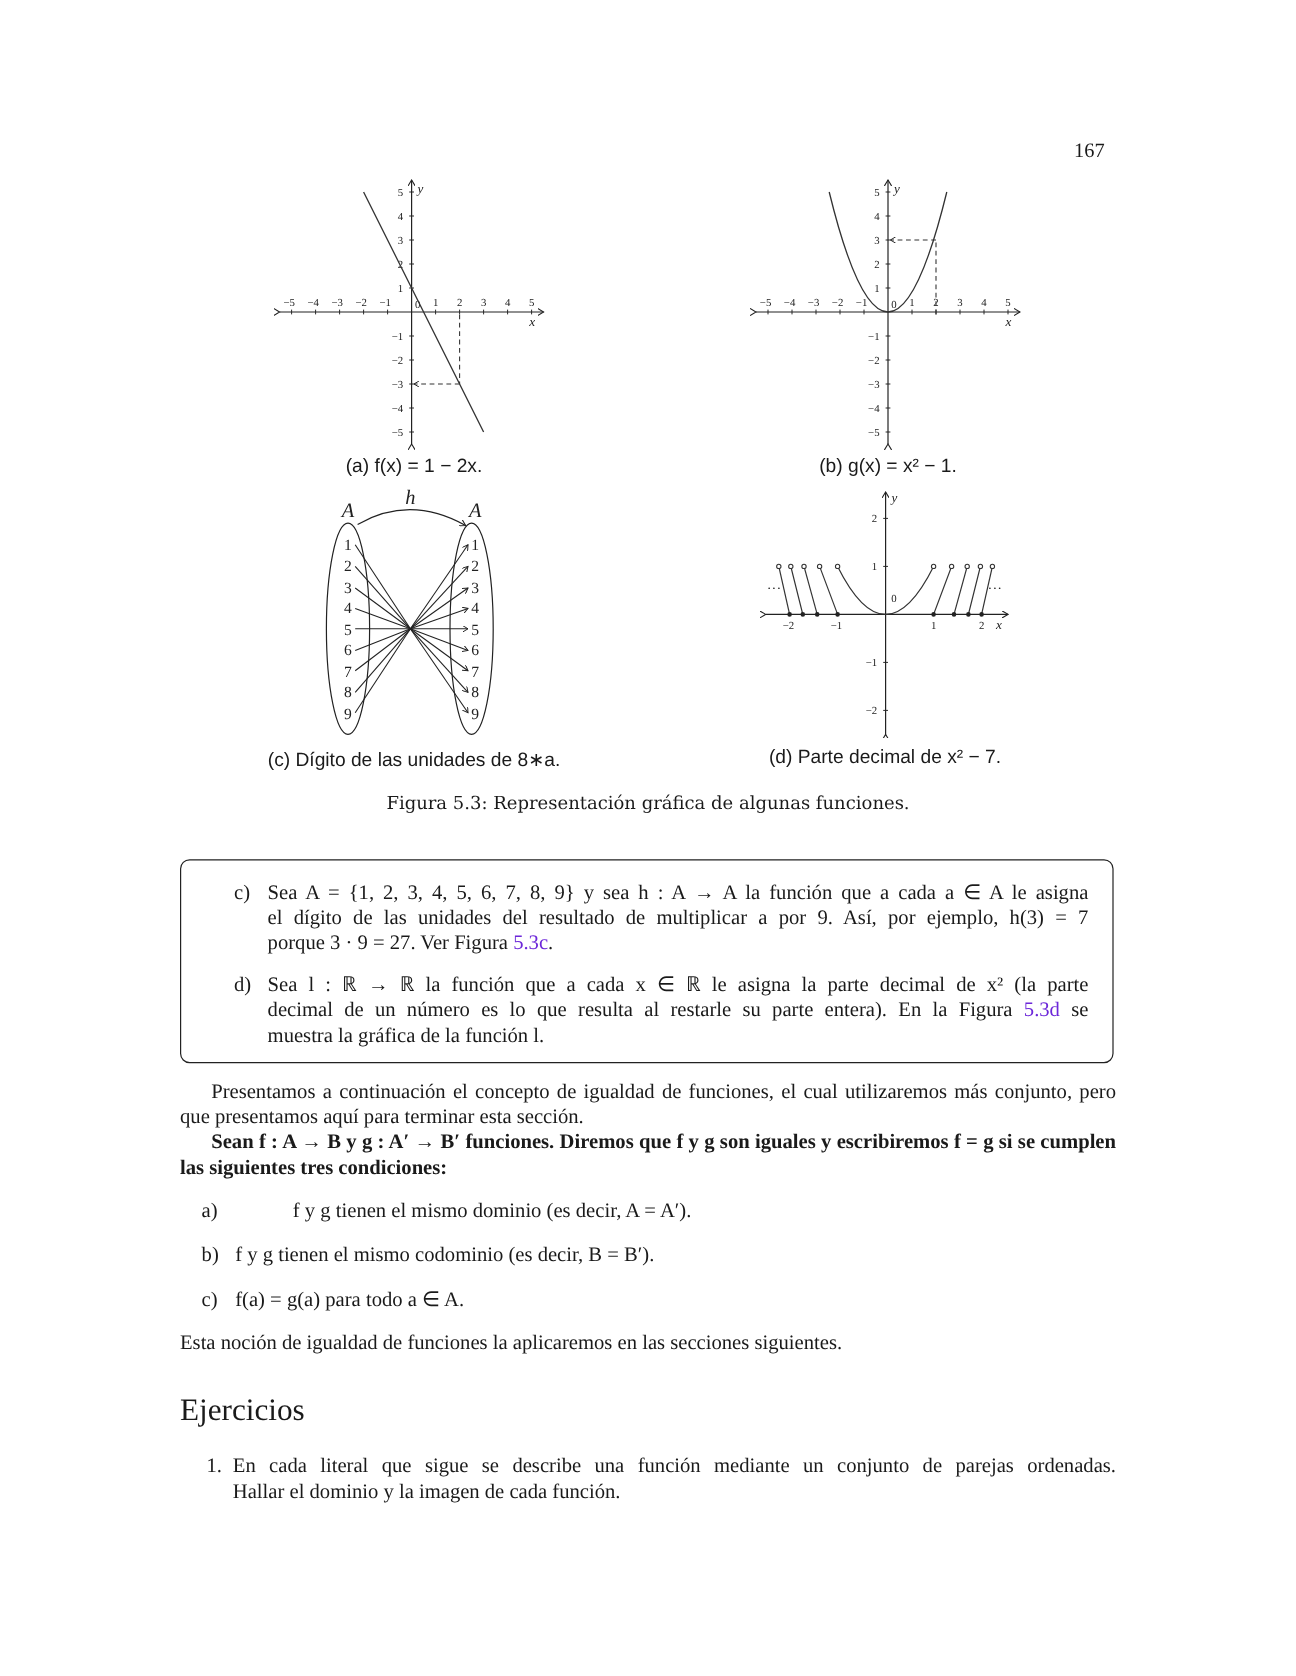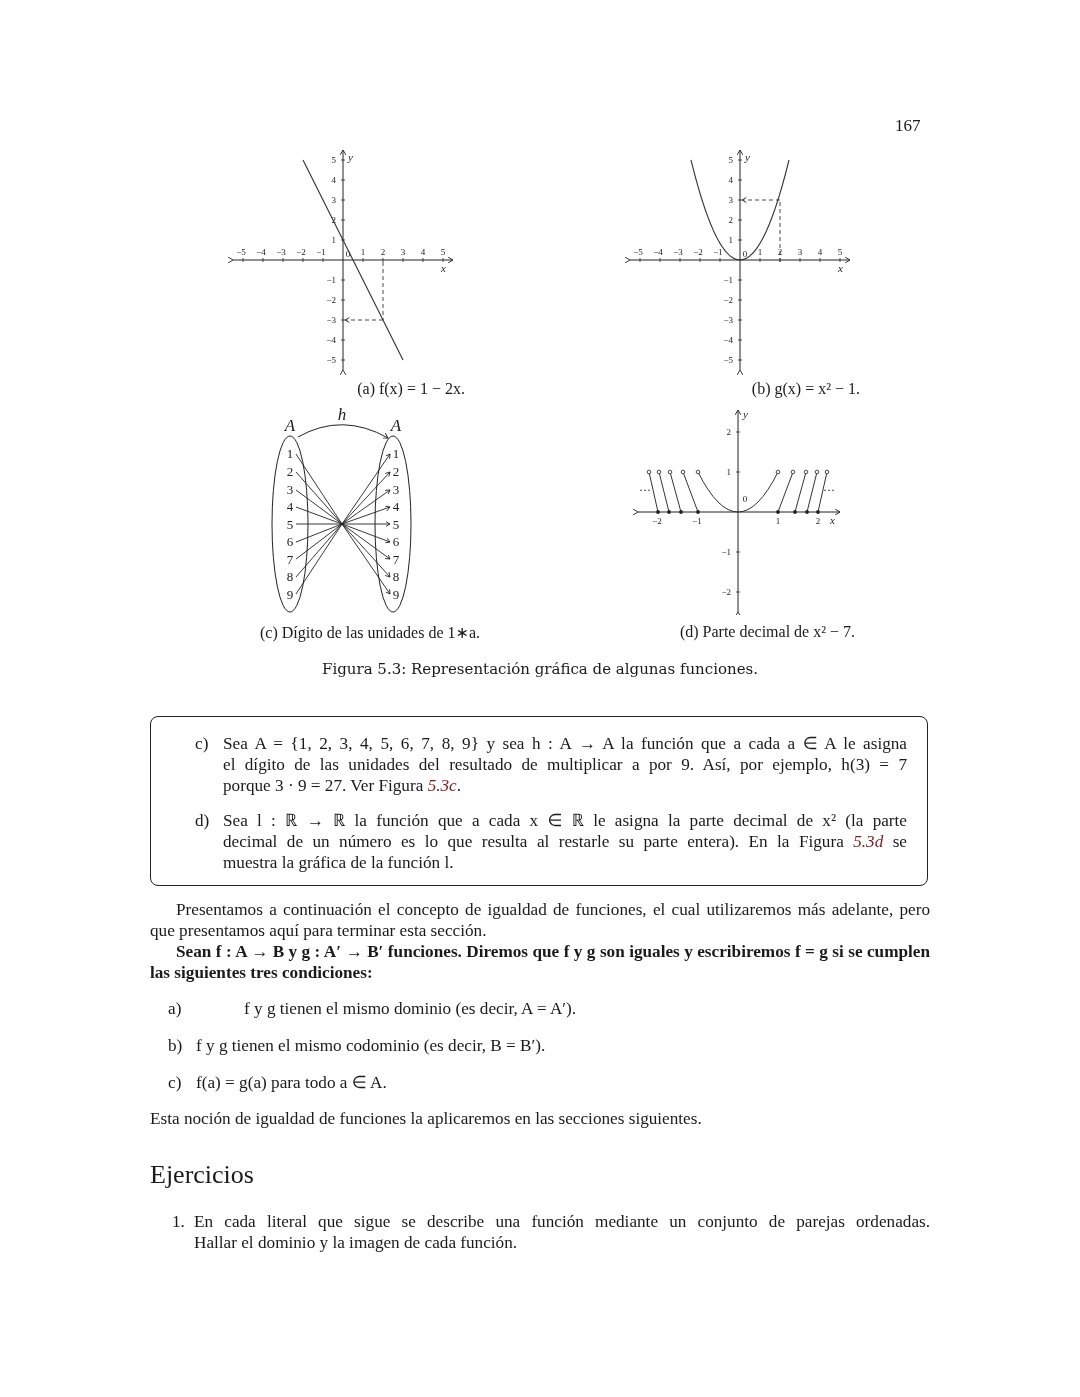--- a/index.html
+++ b/index.html
@@ -2,28 +2,28 @@
 <html><head>
 <meta charset="utf-8">
 <style>
   html, body { margin: 0; padding: 0; background: #ffffff; }
   body { width: 1080px; height: 1397px; position: relative; overflow: hidden;
          font-family: "DejaVu Serif", "Liberation Serif", serif; color: #1a1a1a; }
   .abs { position: absolute; }
   .page-number { left: 895px; top: 116px; font-size: 17px; font-family: "Liberation Serif", serif; }
   svg text { font-family: "Liberation Serif", serif; fill: #222; }
   .tick { font-size: 9px; }
-  .cap { font-family: Liberation Serif, serif; font-size: 16px; text-align: right; }
+  .cap { font-family: Liberation Sans, sans-serif; font-size: 16px; text-align: center; }
   .fig-caption { left: 150px; width: 780px; top: 660px; font-size: 15px; text-align: center; font-family: "DejaVu Serif", serif; }
   .box { left: 150px; top: 716px; width: 778px; height: 170px; border: 1.3px solid #222; border-radius: 8px; box-sizing: border-box; }
   .txt { font-family: "Liberation Serif", serif; font-size: 17.2px; line-height: 21px; }
   .item { position: absolute; }
   .item .lbl { position: absolute; left: 0; top: 0; }
   .item .body { position: absolute; left: 28px; top: 0; text-align: justify; }
-  .link { color: #7f1d1d; font-style: italic; }
+  .link { color: #6d28d9; }
   .para { left: 150px; width: 780px; text-align: justify; }
   .indent { text-indent: 26px; }
   .section-title { left: 150px; top: 1160px; font-size: 26px; font-family: "Liberation Serif", serif; }
 </style>
 </head>
 <body>
 
 <div class="abs page-number">167</div>
 
 <svg class="abs" style="left:225px;top:145px" width="240" height="230" viewBox="225 145 240 230">
@@ -205,21 +205,21 @@
       <line x1="342" y1="524" x2="390" y2="472"></line>
     <line x1="342" y1="524" x2="390" y2="490"></line>
       <line x1="342" y1="524" x2="390" y2="507"></line>
     <line x1="342" y1="524" x2="390" y2="524"></line>
       <line x1="342" y1="524" x2="390" y2="542"></line>
     <line x1="342" y1="524" x2="390" y2="559"></line>
       <line x1="342" y1="524" x2="390" y2="577"></line>
     <line x1="342" y1="524" x2="390" y2="594"></line>
   </g>
 </svg>
-<div class="abs cap" style="left:210px;top:623px;width:270px;">(c) Dígito de las unidades de 1∗a.</div>
+<div class="abs cap" style="left:210px;top:623px;width:270px;">(c) Dígito de las unidades de 8∗a.</div>
 
 <svg class="abs" style="left:630px;top:405px" width="220" height="210" viewBox="630 405 220 210">
   <defs>
     <marker id="arr4" markerWidth="6" markerHeight="6" refX="5" refY="3" orient="auto">
       <path d="M0,0 L5,3 L0,6" fill="none" stroke="#222" stroke-width="0.9"></path>
     </marker>
   </defs>
   <line x1="638" y1="512" x2="840" y2="512" stroke="#222" stroke-width="1" marker-end="url(#arr4)" marker-start="url(#arr4)"></line>
   <line x1="738" y1="612" x2="738" y2="410" stroke="#222" stroke-width="1" marker-end="url(#arr4)" marker-start="url(#arr4)"></line>
   <g stroke="#222" stroke-width="0.8">
@@ -302,21 +302,21 @@
   <div class="item txt" style="left:44px;top:93px;width:710px;">
     <span class="lbl">d)</span>
     <div class="body" style="width:684px;">
       <div style="text-align-last:justify">Sea l : ℝ → ℝ la función que a cada x ∈ ℝ le asigna la parte decimal de x² (la parte</div>
       <div style="text-align-last:justify"><span>decimal de un número es lo que resulta al restarle su parte entera). En la Figura </span><span class="link">5.3d</span><span> se</span></div>
       <div>muestra la gráfica de la función l.</div>
     </div>
   </div>
 </div>
 
-<div class="abs para txt indent" style="top:899px;">Presentamos a continuación el concepto de igualdad de funciones, el cual utilizaremos más adelante, pero que presentamos aquí para terminar esta sección.</div>
+<div class="abs para txt indent" style="top:899px;">Presentamos a continuación el concepto de igualdad de funciones, el cual utilizaremos más conjunto, pero que presentamos aquí para terminar esta sección.</div>
 <div class="abs para txt indent" style="top:941px;font-weight:bold;">Sean f : A → B y g : A′ → B′ funciones. Diremos que f y g son iguales y escribiremos f = g si se cumplen las siguientes tres condiciones:</div>
 
 <div class="item txt" style="left:168px;top:998px;width:700px;">
   <span class="lbl">a)</span>
   <span class="body" style="white-space:nowrap;margin-left:48px;">f y g tienen el mismo dominio (es decir, A = A′).</span>
 </div>
 <div class="item txt" style="left:168px;top:1035px;width:700px;">
   <span class="lbl">b)</span>
   <span class="body" style="white-space:nowrap;">f y g tienen el mismo codominio (es decir, B = B′).</span>
 </div>

